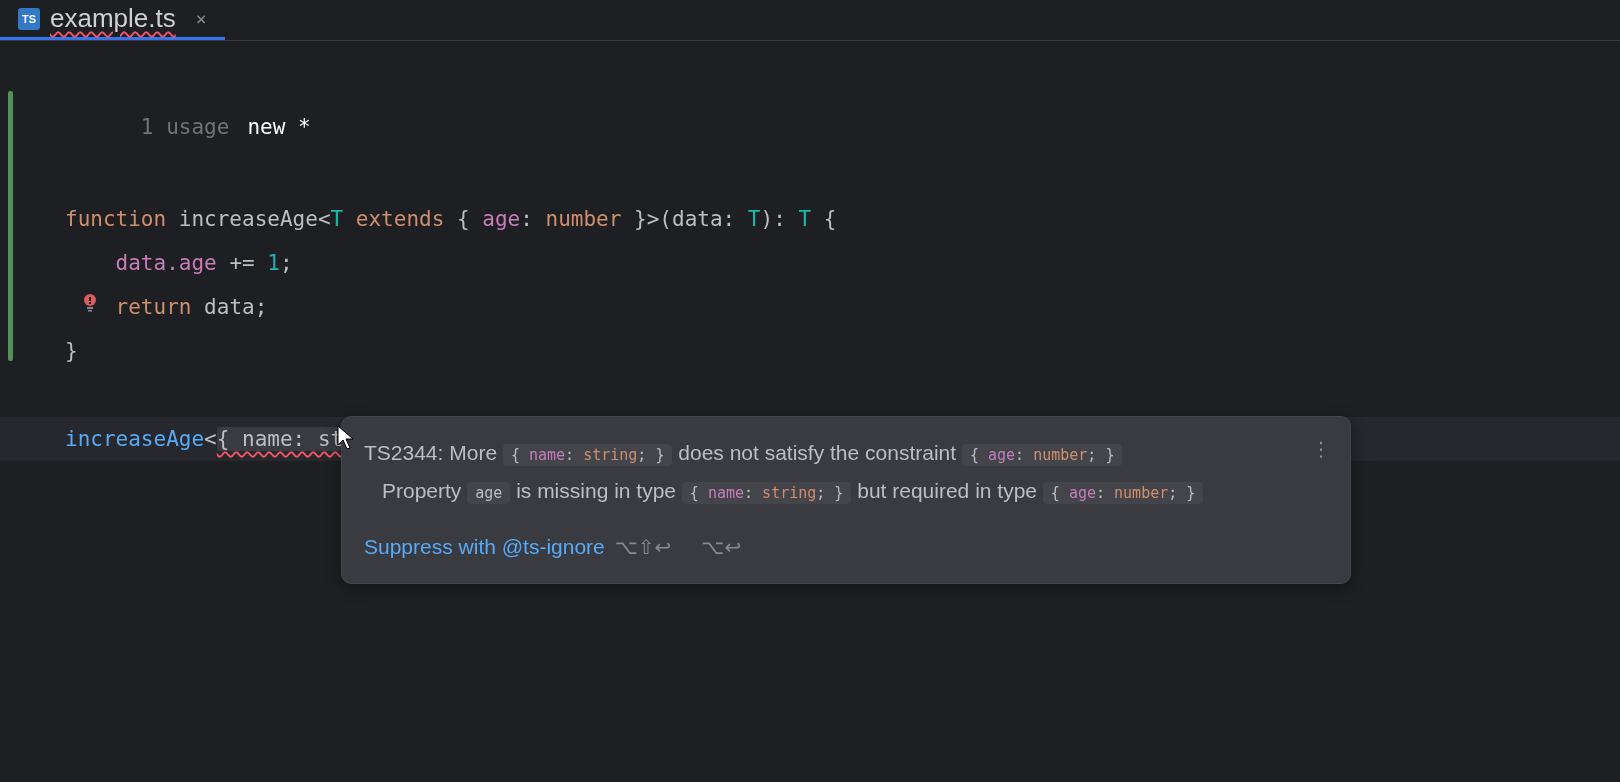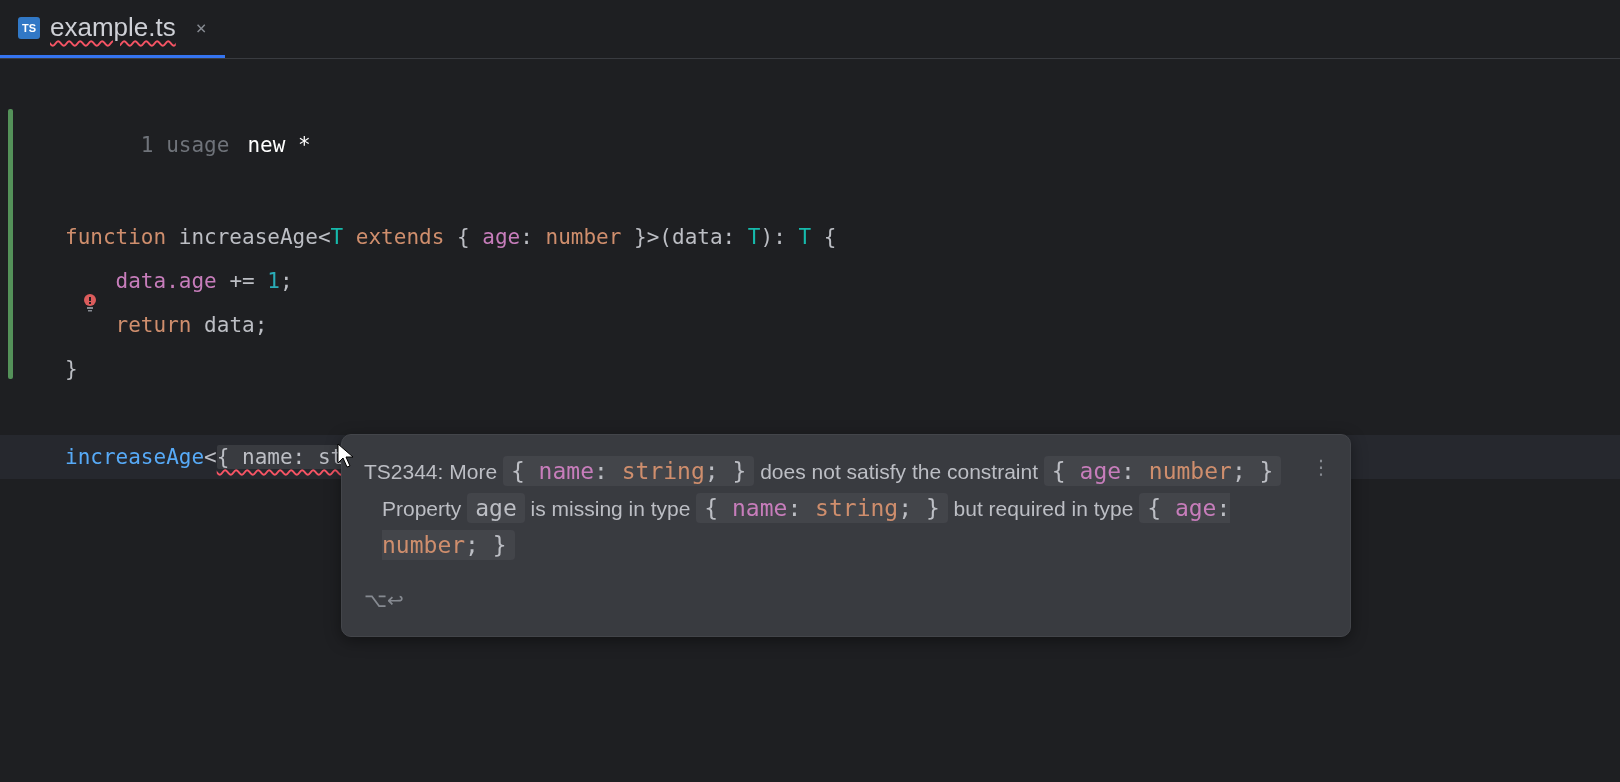--- a/index.html
+++ b/index.html
@@ -6,21 +6,21 @@
     body {
       font-family: 'Menlo', 'Monaco', 'Consolas', monospace;
       background: #1e1f22;
       color: #bcbec4;
       width: 1620px;
       height: 782px;
       overflow: hidden;
       font-size: 21px;
     }
     .tab-bar {
-      height: 59px;
+      height: 41px;
       display: flex;
       align-items: center;
       background: #1e1f22;
       border-bottom: 1px solid #393b40;
     }
     .tab {
       display: flex;
       align-items: center;
       height: 100%;
       padding: 0 18px 0 18px;
@@ -144,21 +144,21 @@
       color: #868a91;
       cursor: pointer;
       font-size: 20px;
       letter-spacing: 1px;
     }
     .tooltip .code-chip {
       background: #43454a;
       border-radius: 4px;
       padding: 2px 8px;
       font-family: 'Menlo', 'Monaco', monospace;
-      font-size: 23px;
+      font-size: 15px;
     }
     .tooltip .link { color: #57aaf7; cursor: pointer; }
     .tooltip .actions {
       margin-top: 18px;
       display: flex;
       gap: 30px;
     }
     .tooltip .action {
       color: #57aaf7;
       cursor: pointer;
@@ -218,20 +218,24 @@
     <div class="tooltip">
       <span class="more-icon">⋮</span>
       <div>
         <span>TS2344:</span><span> More </span><span class="code-chip"><span>{ </span><span class="chip-prop">name</span><span>: </span><span class="chip-type">string</span><span>; }</span></span><span> does not satisfy the constraint </span><span class="code-chip"><span>{ </span><span class="chip-prop">age</span><span>: </span><span class="chip-type">number</span><span>; }</span></span>
       </div>
       <div style="padding-left:18px">
         <span>Property </span><span class="code-chip">age</span><span> is missing in type </span><span class="code-chip"><span>{ </span><span class="chip-prop">name</span><span>: </span><span class="chip-type">string</span><span>; }</span></span><span> but required in type </span><span class="code-chip"><span>{ </span><span class="chip-prop">age</span><span>: </span><span class="chip-type">number</span><span>; }</span></span>
       </div>
       <div class="actions">
         <div class="action">
+          <span>Suppress with @ts-ignore</span>
+          <span class="shortcut">⌥⇧↩</span>
+        </div>
+        <div class="action">
           <span class="shortcut">⌥↩</span>
         </div>
       </div>
     </div>
 
     <svg class="cursor-arrow" width="18" height="26" viewBox="0 0 18 26">
       <path d="M1 1 L1 20 L6 15 L10 24 L13 23 L9 14 L16 14 Z" fill="#fff" stroke="#000" stroke-width="1"></path>
     </svg>
   </div>
 </div>

